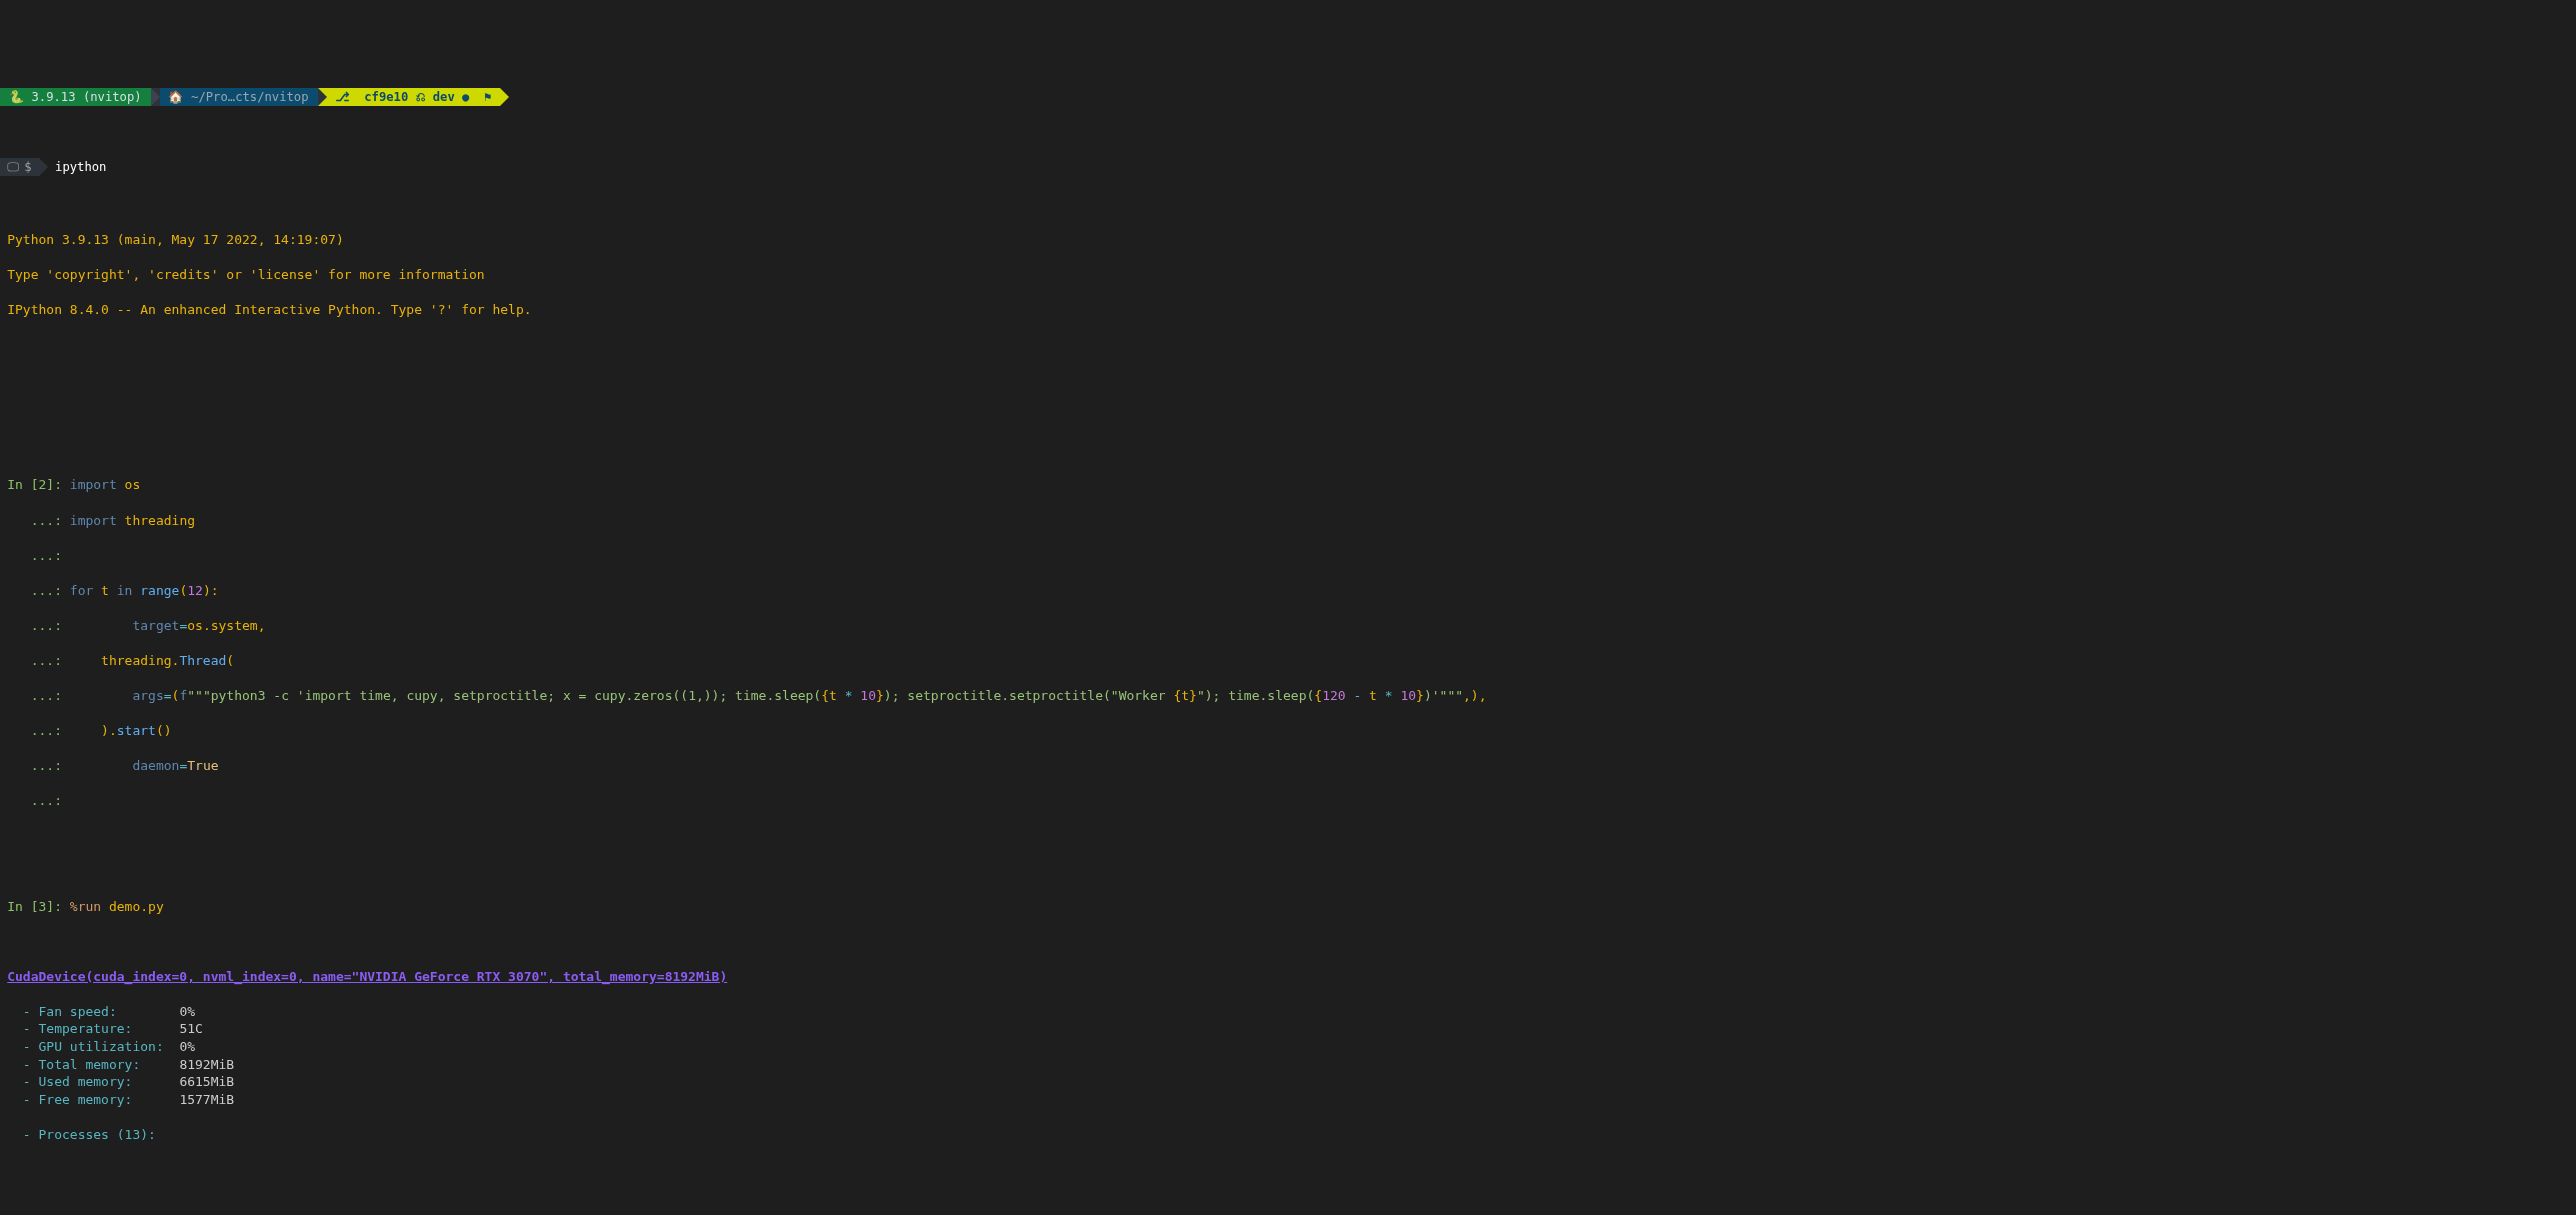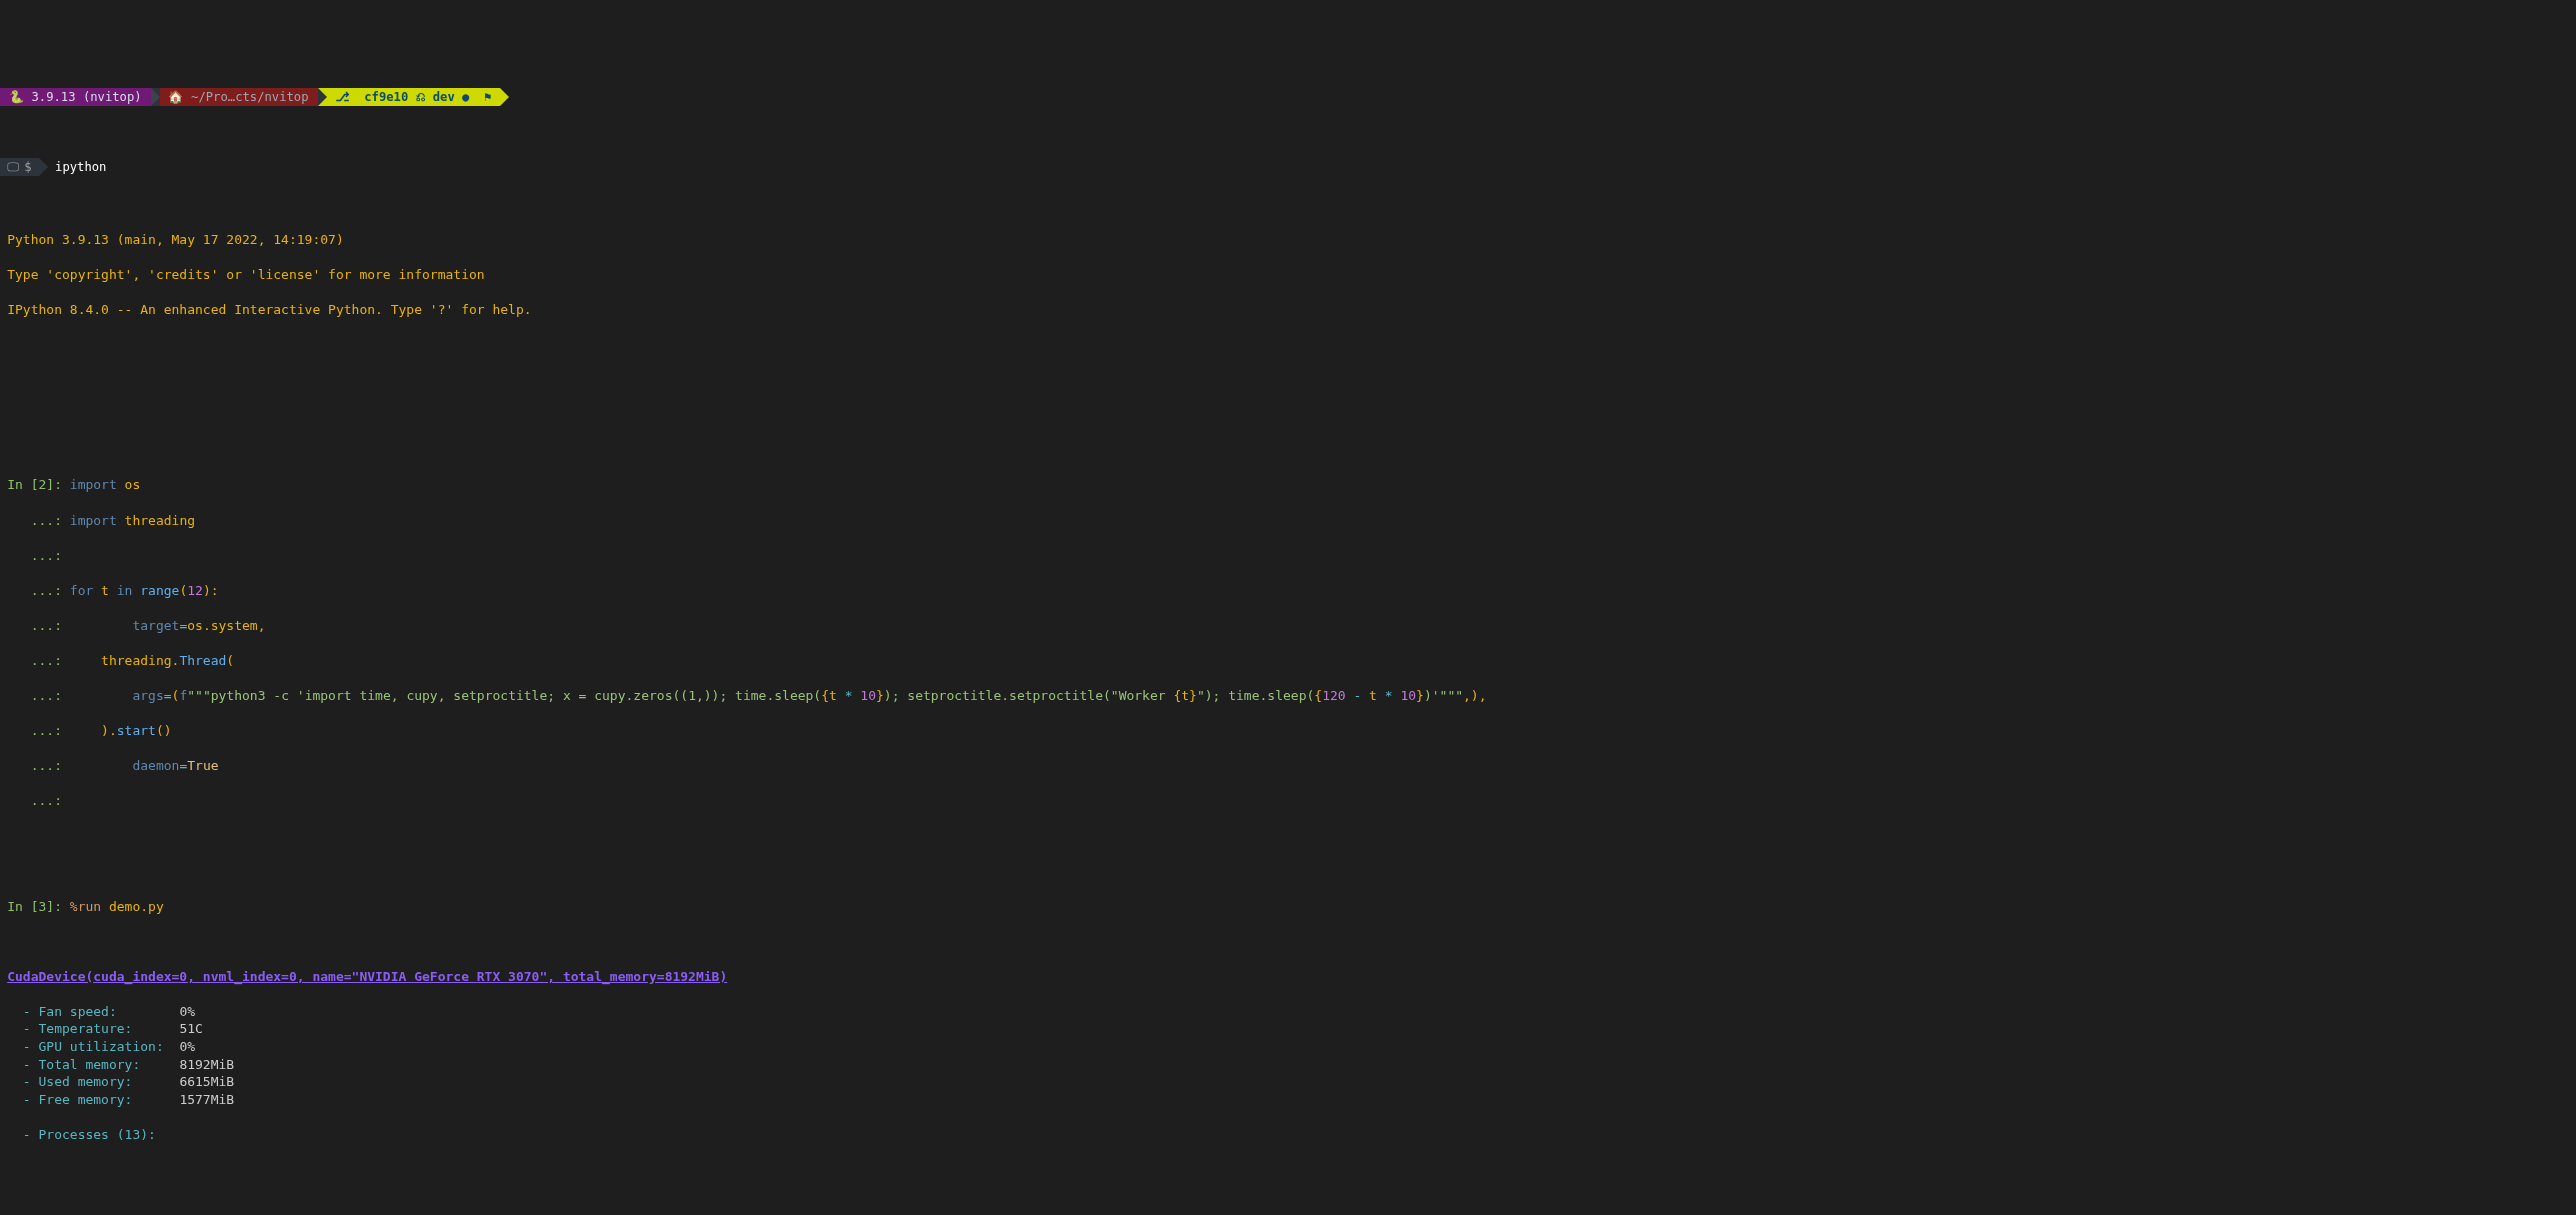--- a/index.html
+++ b/index.html
@@ -15,22 +15,22 @@
 
   
   .statusbar {
     display: flex;
     align-items: stretch;
     height: 18px;
     font-size: 12.2px;
     line-height: 18px;
   }
   .seg { padding: 0 9px; position: relative; }
-  .seg-py  { background:#701a75; color:#d8dee9; }
-  .seg-path{ background:#7f1d1d; color:#9aa7b0; }
+  .seg-py  { background:#15803d; color:#d8dee9; }
+  .seg-path{ background:#0c4a6e; color:#9aa7b0; }
   .seg-git { background:#cdd900; color:#0c4a6e; font-weight:600; }
   .arrow { width:0; height:0; border-top:9px solid transparent; border-bottom:9px solid transparent; }
   .a-py  { border-left:9px solid #3b4252; background:#2d333b; }
   .a-path{ border-left:9px solid #2d333b; background:#cdd900; }
   .a-git { border-left:9px solid #cdd900; background:#1e1e1e; }
 
   
   .promptbar {
     display:flex; align-items:stretch; height:18px; font-size:12.2px; line-height:18px;
   }

